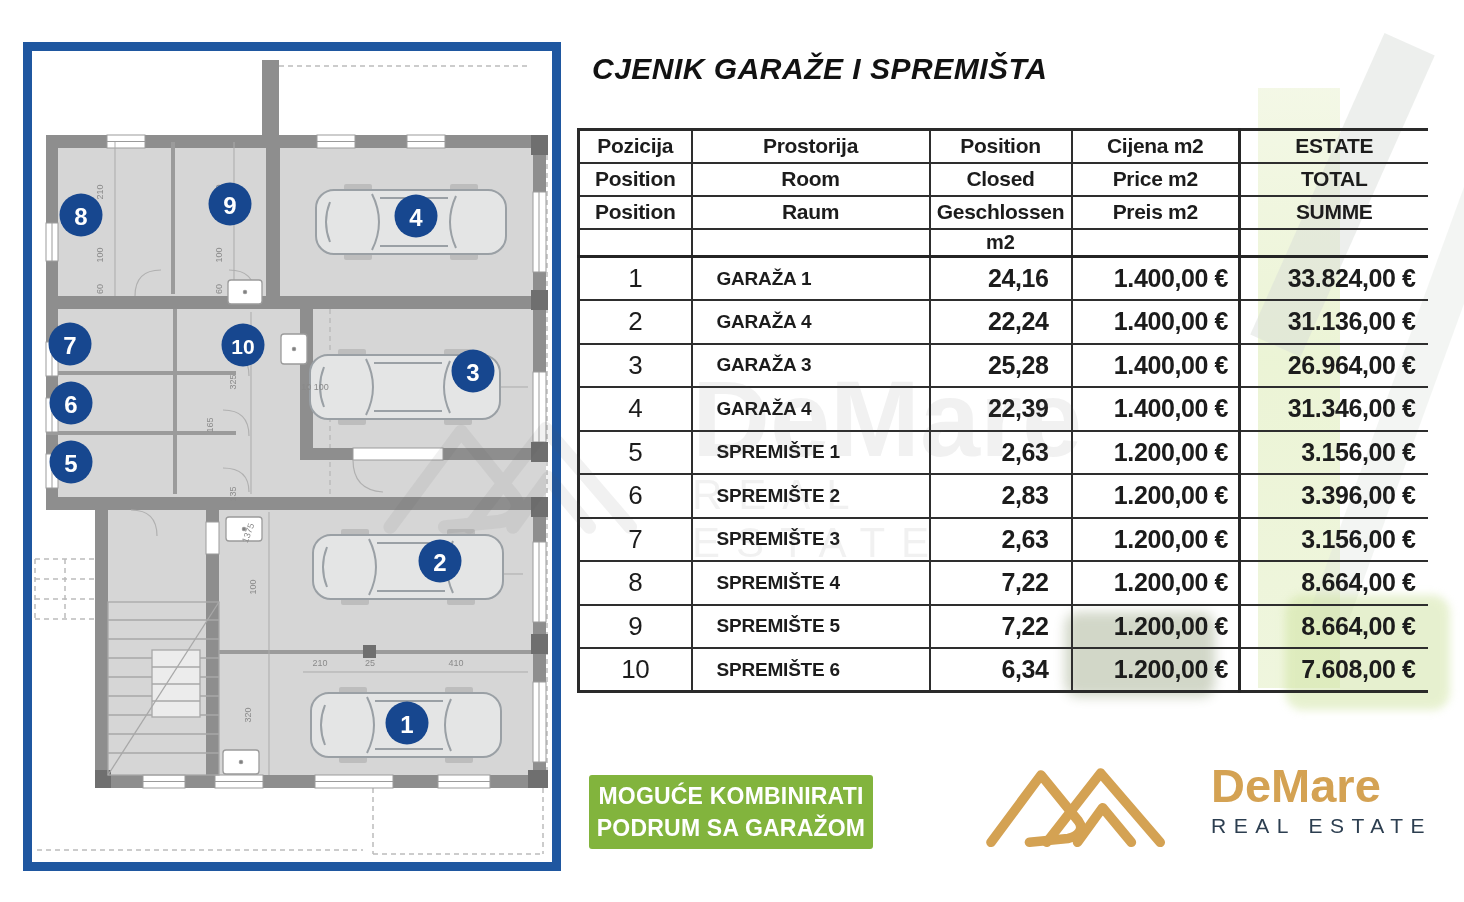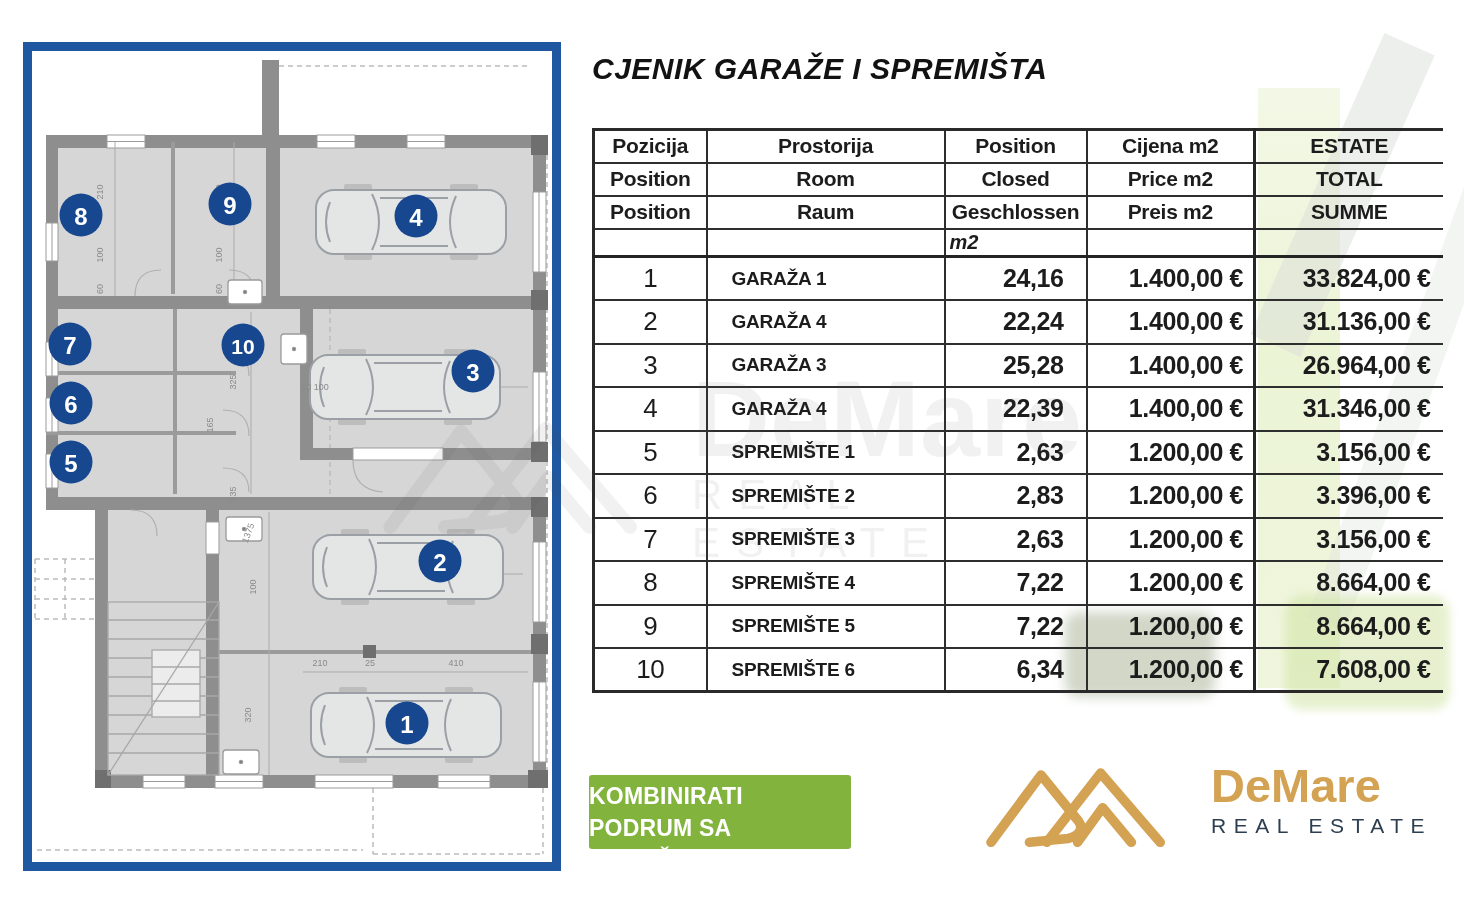--- a/index.html
+++ b/index.html
@@ -15,39 +15,39 @@
   .gray-slash2{position:absolute;left:1395px;top:120px;width:40px;height:520px;background:#dde1dc;
       opacity:.35;transform:rotate(20deg);z-index:2;}
   .green-blob1{position:absolute;left:1285px;top:595px;width:165px;height:115px;background:#cfe3a0;
       opacity:.5;border-radius:18px;filter:blur(4px);z-index:2;}
   .green-blob2{position:absolute;left:1065px;top:612px;width:150px;height:85px;background:#5f713c;
       opacity:.28;border-radius:14px;filter:blur(6px);z-index:2;}
   
   .title{position:absolute;left:592px;top:52px;width:520px;font-size:30px;font-weight:bold;
       font-style:italic;letter-spacing:.5px;color:#121212;z-index:15;}
   
-  table.price{position:absolute;left:592px;top:128px;width:849px;border-collapse:collapse;
+  table.price{position:absolute;left:577px;top:128px;width:849px;border-collapse:collapse;
       table-layout:fixed;z-index:15;border:3px solid #2a2a2a;border-right:none;}
   table.price td{border:2px solid #2e2e2e;padding:0 4px;overflow:hidden;white-space:nowrap;}
   table.price td:last-child{border-right:none;}
   table.price td.c4{border-left:3px solid #262626;}
   tr.hrow{height:33px;}
   tr.hrow td{font-weight:bold;font-size:21px;text-align:center;letter-spacing:-.3px;}
   tr.urow{height:28px;}
   tr.urow td{border-bottom:3px solid #242424;}
-  td.unit{font-style:italic;font-weight:bold;font-size:20px;text-align:left;}
+  td.unit{font-weight:bold;font-size:20px;text-align:center;}
   tbody.data tr{height:43.5px;}
   tbody.data td{font-weight:600;font-size:25px;letter-spacing:-.4px;}
   tbody.data td.c0{text-align:center;font-size:26px;font-weight:500;}
   tbody.data td.c1{text-align:left;font-size:19px;font-weight:bold;padding-left:24px;letter-spacing:-.2px;}
   tbody.data td.c2{text-align:right;padding-right:22px;}
   tbody.data td.c3{text-align:right;padding-right:10px;}
   tbody.data td.c4{text-align:right;padding-right:12px;}
   
-  .note-box{position:absolute;left:589px;top:775px;width:262px;height:74px;background:#82b43d;
+  .note-box{position:absolute;left:589px;top:775px;width:284px;height:74px;background:#82b43d;
       border-radius:3px;display:flex;flex-direction:column;align-items:center;justify-content:center;
       z-index:15;}
   .note-box span{color:#fff;font-weight:bold;font-size:23px;line-height:32px;letter-spacing:.2px;}
   
   .brand{position:absolute;left:985px;top:745px;width:450px;height:110px;z-index:15;display:flex;align-items:center;}
   .brand-glyph{width:212px;height:100px;flex:0 0 auto;}
   .brand-text{margin-left:14px;display:flex;flex-direction:column;}
   .brand-name{font-size:47px;font-weight:bold;color:#d4a253;line-height:48px;}
   .brand-tagline{font-size:21px;font-weight:500;color:#2c3e50;letter-spacing:7.5px;margin-top:4px;}
   

